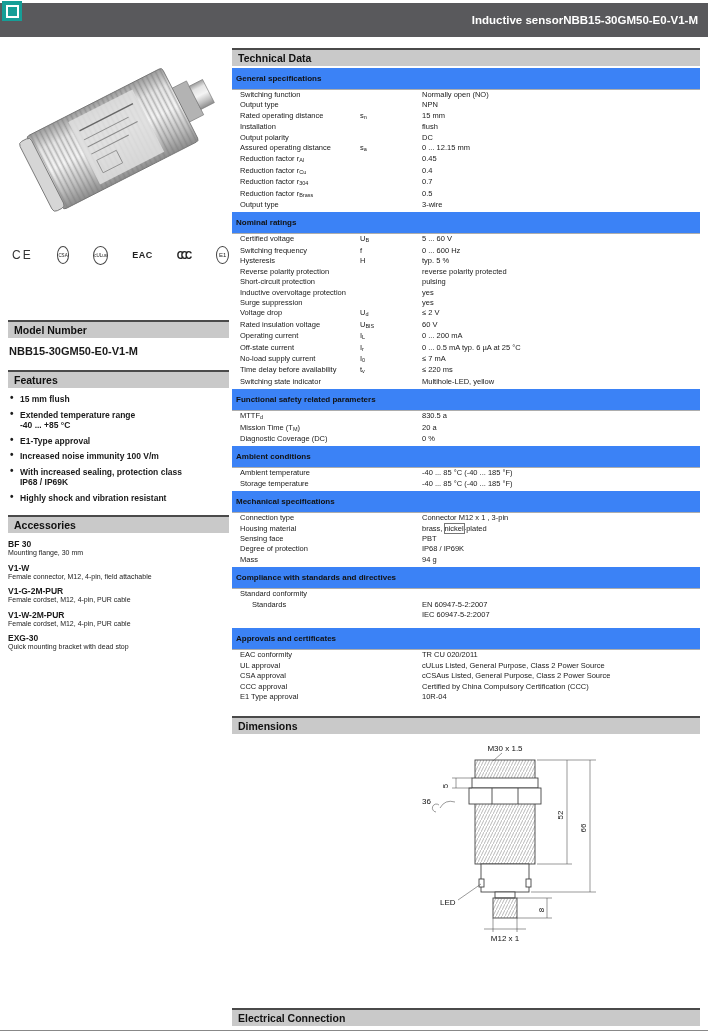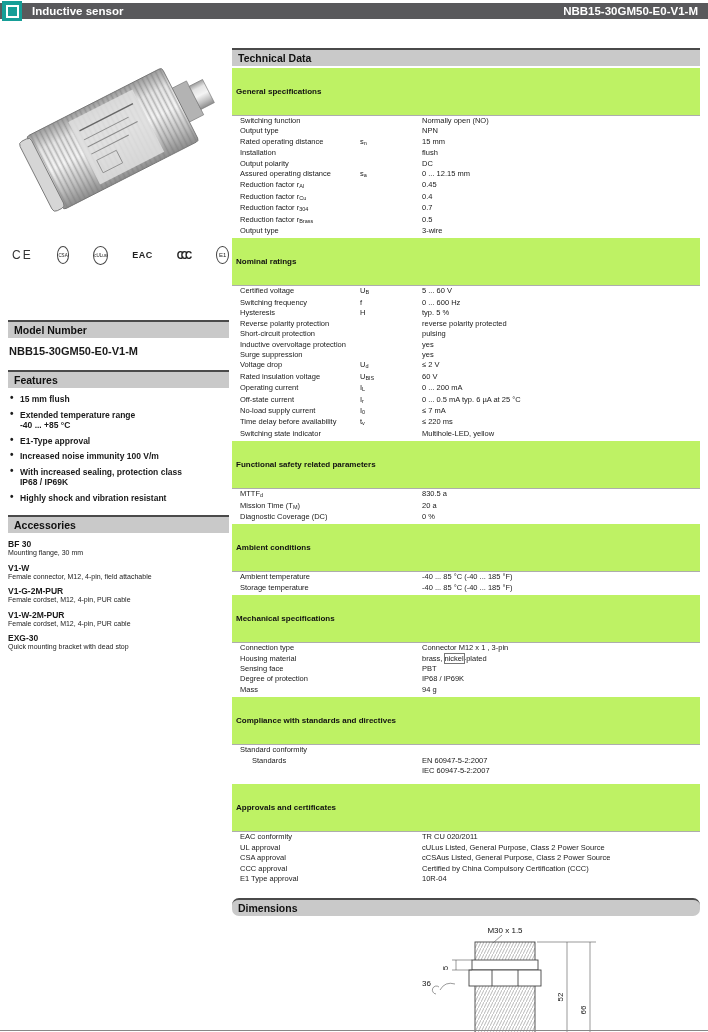--- a/index.html
+++ b/index.html
@@ -1,19 +1,19 @@
 <!DOCTYPE html>
 <html><head>
 <meta charset="utf-8">
 <style>
   html,body{margin:0;padding:0;}
   body{width:708px;height:1032px;position:relative;background:#fff;
        font-family:"Liberation Sans",sans-serif;color:#1a1a1a;overflow:hidden;}
-  .topbar{position:absolute;top:3px;left:0;right:0;height:16px;background:#59595c;
-          display:flex;align-items:center;justify-content:space-between;
+  .topbar{position:absolute;top:3px;left:0;right:0;height:34px;background:#59595c;
+          display:flex;align-items:center;justify-content:flex-end;
           padding:0 10px 0 32px;box-sizing:border-box;color:#fff;font-weight:bold;font-size:11.5px;}
   .logo{position:absolute;left:2px;top:1px;width:20px;height:20px;background:#169e97;
         display:flex;align-items:center;justify-content:center;}
   .logo-inner{width:9px;height:9px;border:2px solid #fff;background:transparent;}
   .left{position:absolute;left:8px;top:32px;width:221px;}
   .right{position:absolute;left:232px;top:48px;width:468px;}
   .secbar{background:#c9c9c9;border-top:2px solid #4a4a4a;font-weight:bold;
           font-size:10.5px;padding:2px 6px;color:#111;}
   
   .photo{width:221px;height:208px;overflow:hidden;}
@@ -29,31 +29,31 @@
   .model-number{font-weight:bold;font-size:11px;margin:7px 0 13px 1px;}
   .features{list-style:none;margin:6px 0 12px 0;padding:0;}
   .features li{position:relative;padding-left:12px;font-weight:bold;font-size:8.5px;
                line-height:10.5px;margin-bottom:5px;}
   .features li::before{content:"\2022";position:absolute;left:2px;top:-1px;font-size:10px;}
   .accessories{margin-top:6px;}
   .acc-item{margin-bottom:5px;}
   .acc-name{font-weight:bold;font-size:8.5px;line-height:10px;}
   .acc-desc{font-size:7px;line-height:8.5px;color:#222;}
   
-  .subhead{font-weight:bold;font-size:8px;background:#bef264;color:#111;
-           padding:19px 4px;border-bottom:1px solid #adadad;margin-top:2px;}
+  .subhead{font-weight:bold;font-size:8px;background:#3b82f6;color:#111;
+           padding:6px 4px;border-bottom:1px solid #adadad;margin-top:2px;}
   .subhead.gap{margin-top:8px;}
   .trow{display:flex;font-size:7.5px;line-height:10.4px;padding-left:8px;}
   .tlabel{flex:0 0 120px;}
   .tsym{flex:0 0 62px;}
   .tval{flex:1;}
   .trow.ind .tlabel{padding-left:12px;flex:0 0 108px;}
   sub{font-size:5.5px;vertical-align:-1px;}
   .hl{outline:1px solid #777;}
-  .dims-bar{margin-top:14px;border-radius:7px;}
+  .dims-bar{margin-top:14px;}
   .dim-wrap{height:238px;position:relative;}
   .dim-wrap svg{position:absolute;left:168px;top:8px;}
   .elec-bar{margin-top:36px;}
   .ele-wrap{height:100px;position:relative;}
   .ele-wrap svg{position:absolute;left:100px;top:14px;}
   svg{font-family:"Liberation Sans",sans-serif;}
   .page-bottom{position:absolute;bottom:1px;left:0;right:0;border-top:1px solid #888;}
 </style>
 </head>
 <body>

